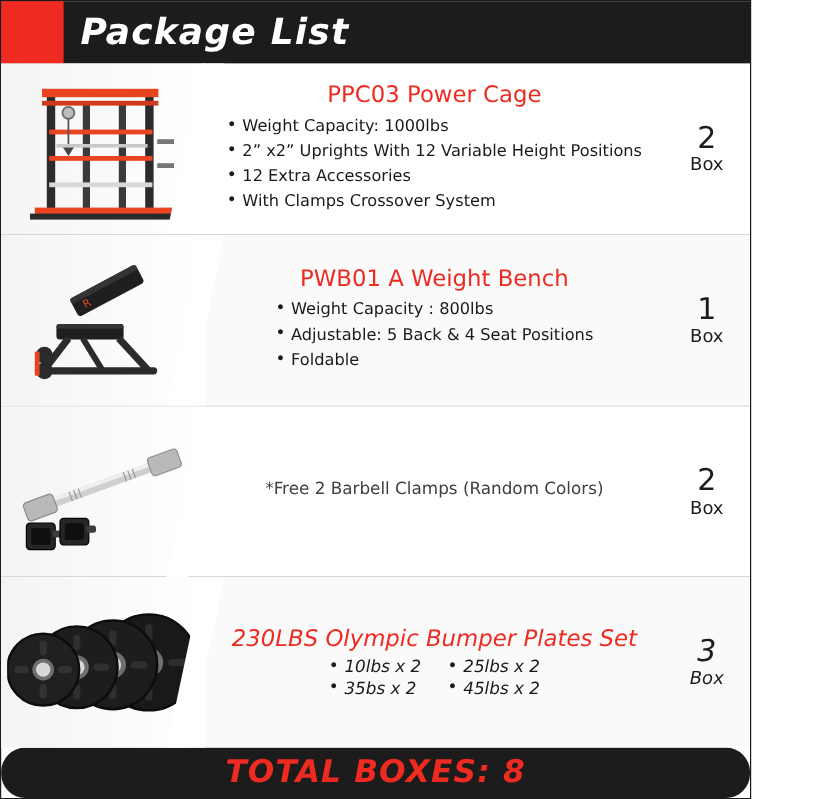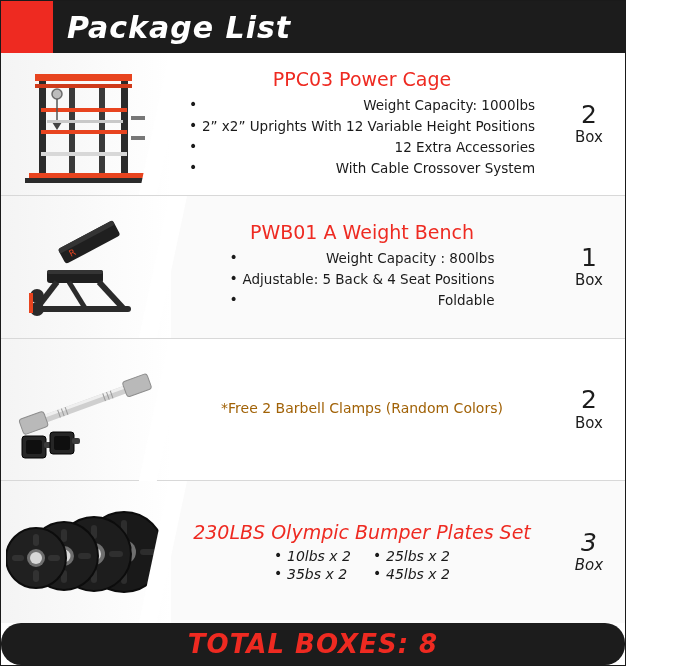--- a/index.html
+++ b/index.html
@@ -84,31 +84,30 @@
 
   .item-title{
     color:#ee2a21;
     font-size:19px;
     text-align:center;
     line-height:1.15;
     margin-bottom:4px;
     font-family:"DejaVu Sans", sans-serif;
   }
   .item-sub{
-    color:#a16207;
+    color:#404040;
     font-size:14px;
     text-align:center;
     margin-bottom:3px;
   }
   .bullets{
     list-style:none;margin:0;padding:0;
     color:#1a1a1a;
     font-size:13.5px;
     line-height:1.55;
-    text-align:right;
   }
   .bullets li{position:relative;padding-left:13px;}
   .bullets li::before{
     content:"\2022";
     position:absolute;left:0;top:-1px;
     font-size:14px;
     color:#1a1a1a;
   }
 
   .bullet-grid{
@@ -178,21 +177,21 @@
 
           <rect x="36" y="60" width="76" height="3" fill="#c9c9c9"></rect>
         </svg>
       </div>
       <div class="txt-cell">
         <div class="item-title">PPC03 Power Cage</div>
         <ul class="bullets">
           <li>Weight Capacity: 1000lbs</li>
           <li>2” x2” Uprights With 12 Variable Height Positions</li>
           <li>12 Extra Accessories</li>
-          <li>With Cable Crossover System</li>
+          <li>With Clamps Crossover System</li>
         </ul>
       </div>
       <div class="qty-cell">
         <div class="qty-num">2</div>
         <div class="qty-unit">Box</div>
       </div>
     </div>
 
     <div class="row alt">
       <div class="img-cell">

